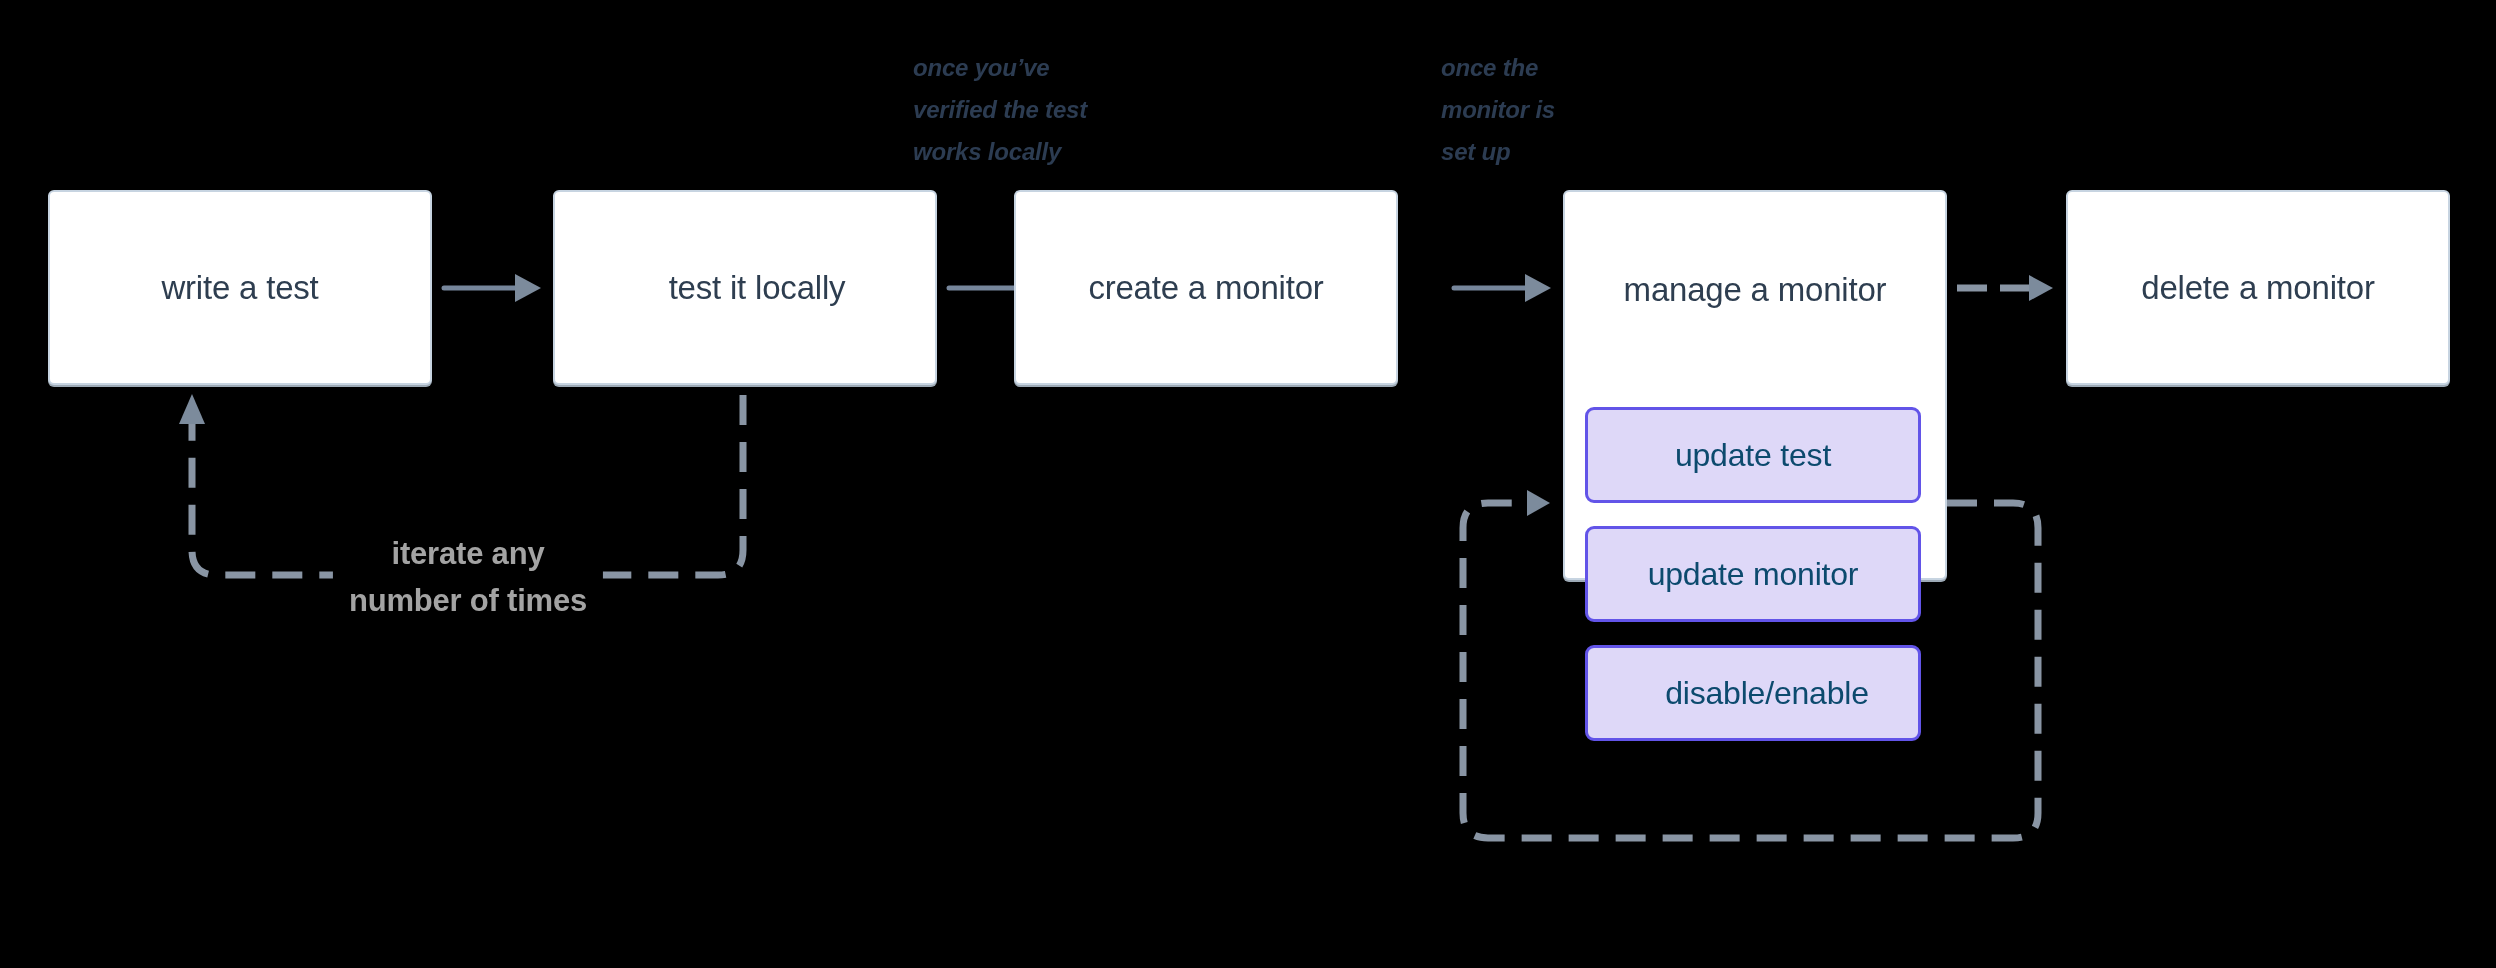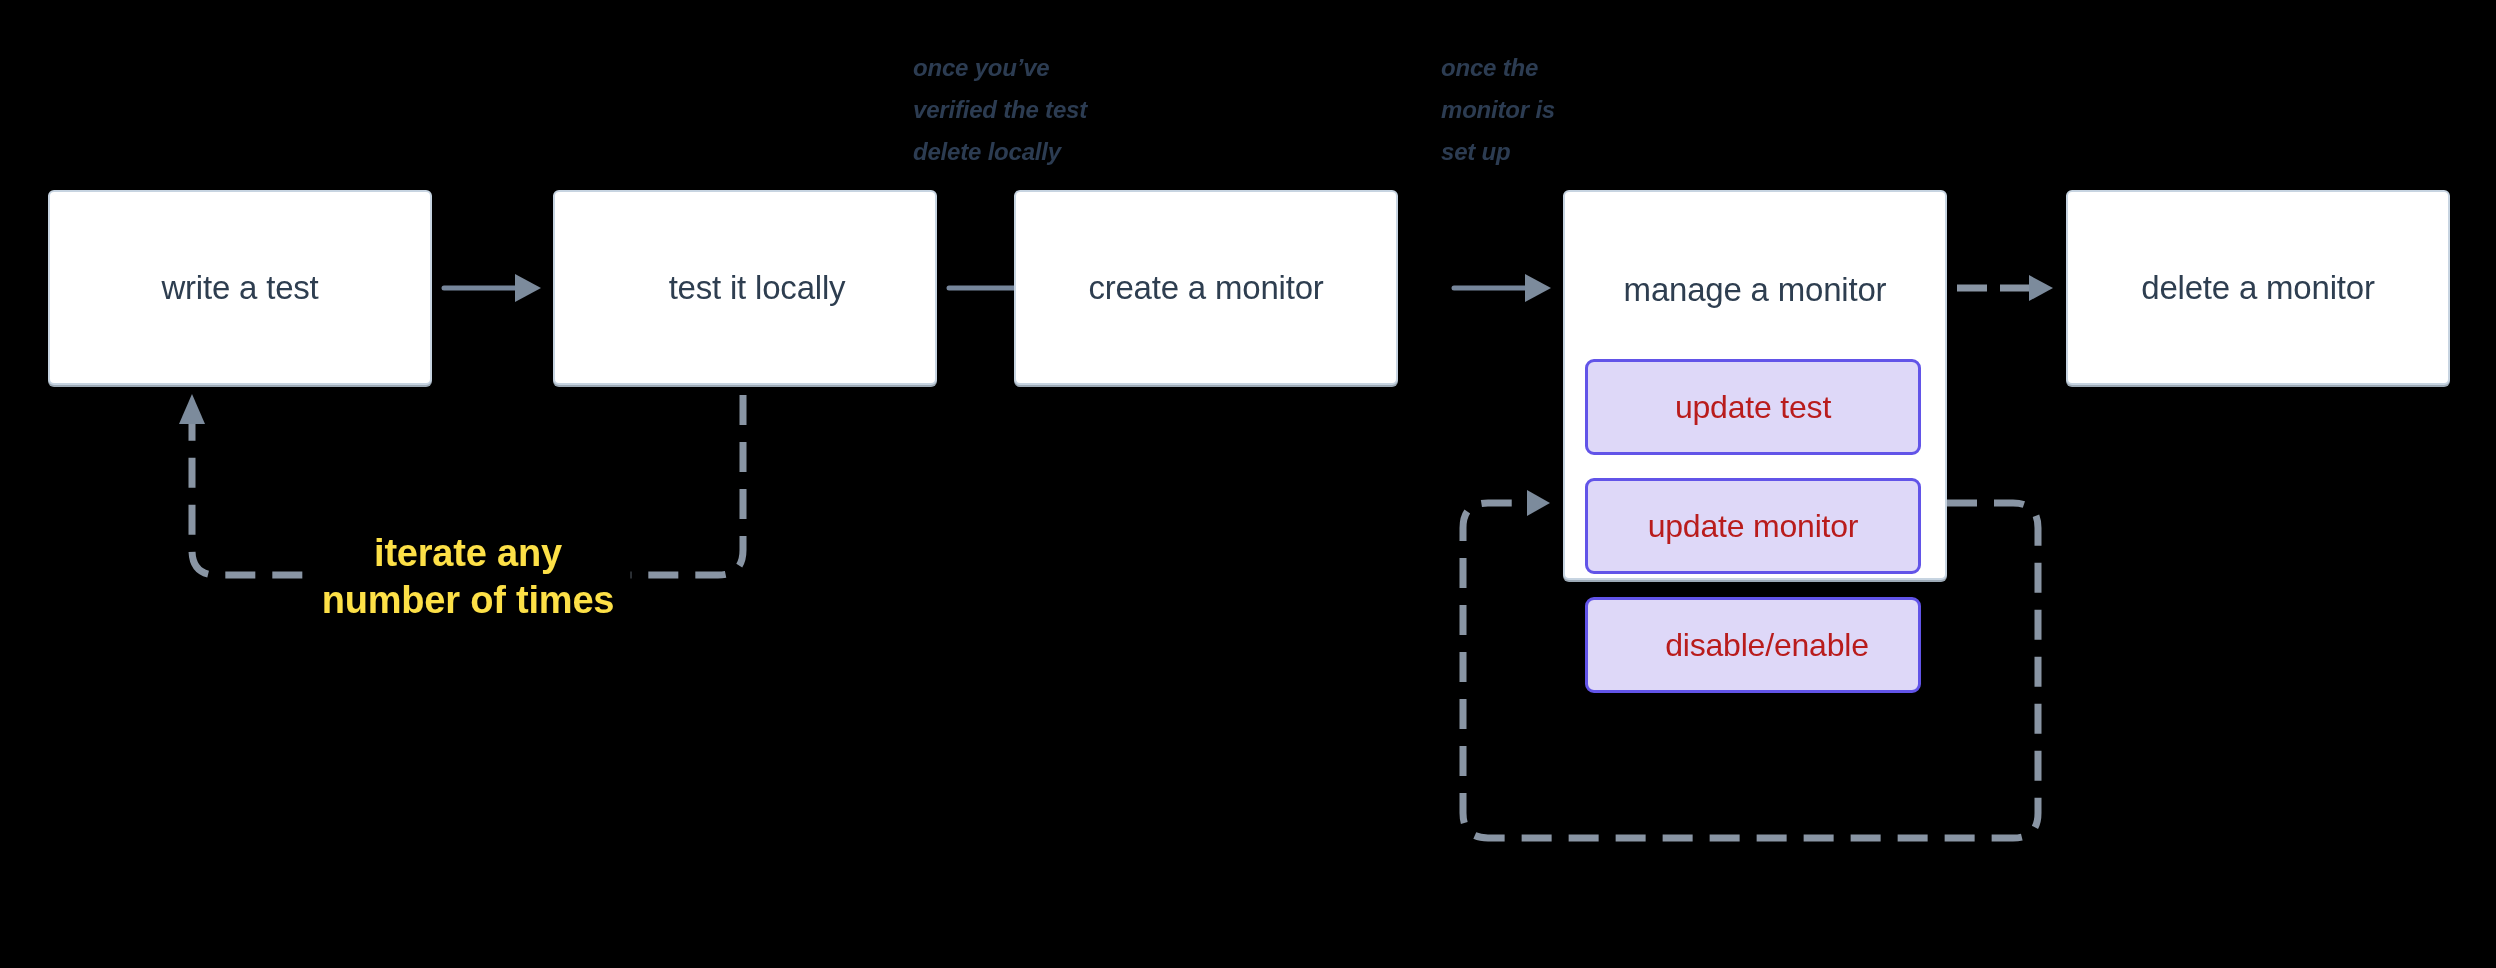--- a/index.html
+++ b/index.html
@@ -17,32 +17,32 @@
     font-size:33px;color:#2e3e50;letter-spacing:-0.2px;white-space:nowrap;
   }
   .node.tall{height:390px;display:block;}
   .tall-title{
     height:195px;display:flex;align-items:center;justify-content:center;
   }
   .sub-btn{
     position:absolute;left:20px;width:336px;height:96px;box-sizing:border-box;
     background:#ded8f8;border:3px solid #6254e8;border-radius:9px;
     display:flex;align-items:center;justify-content:center;
-    font-size:32px;color:#b91c1c;letter-spacing:-0.2px;
+    font-size:32px;color:#0c4a6e;letter-spacing:-0.2px;margin-top:48px;
   }
   .annotation{
     position:absolute;top:47px;
     font-size:24px;font-style:italic;font-weight:600;line-height:42px;
     color:#2c3c52;letter-spacing:-0.2px;white-space:pre-line;
   }
   .loop-label{
     position:absolute;transform:translate(-50%,-50%);
     background:#000;padding:2px 16px;text-align:center;
-    font-size:38px;font-weight:700;line-height:47px;
-    color:#fde047;letter-spacing:-0.2px;white-space:pre-line;
+    font-size:31px;font-weight:700;line-height:47px;
+    color:#a3a3a3;letter-spacing:-0.2px;white-space:pre-line;
   }
   svg.wires{position:absolute;left:0;top:0;}
 </style>
 </head>
 <body>
 
 <div class="stage">
 
   <svg class="wires" width="2496" height="968" viewBox="0 0 2496 968">
 
@@ -71,21 +71,21 @@
 
     <g>
       <path d="M 1947 503 L 2013 503 Q 2038 503 2038 528 L 2038 813 Q 2038 838 2013 838
                L 1488 838 Q 1463 838 1463 813 L 1463 528 Q 1463 503 1488 503 L 1526 503" fill="none" stroke="#8995a4" stroke-width="7" stroke-dasharray="30 17"></path>
       <polygon points="1527,490 1527,516 1550,503" fill="#7c8b9c"></polygon>
     </g>
   </svg>
 
   <div class="annotation" style="left:913px;">once you’ve
 verified the test
-delete locally</div>
+works locally</div>
   <div class="annotation" style="left:1441px;">once the
 monitor is
 set up</div>
 
   <div class="node" style="left:48px;">
     <span class="node-label">write a test</span>
   </div>
 
   <div class="node" style="left:553px;padding-left:24px;">
     <span class="node-label">test it locally</span>

